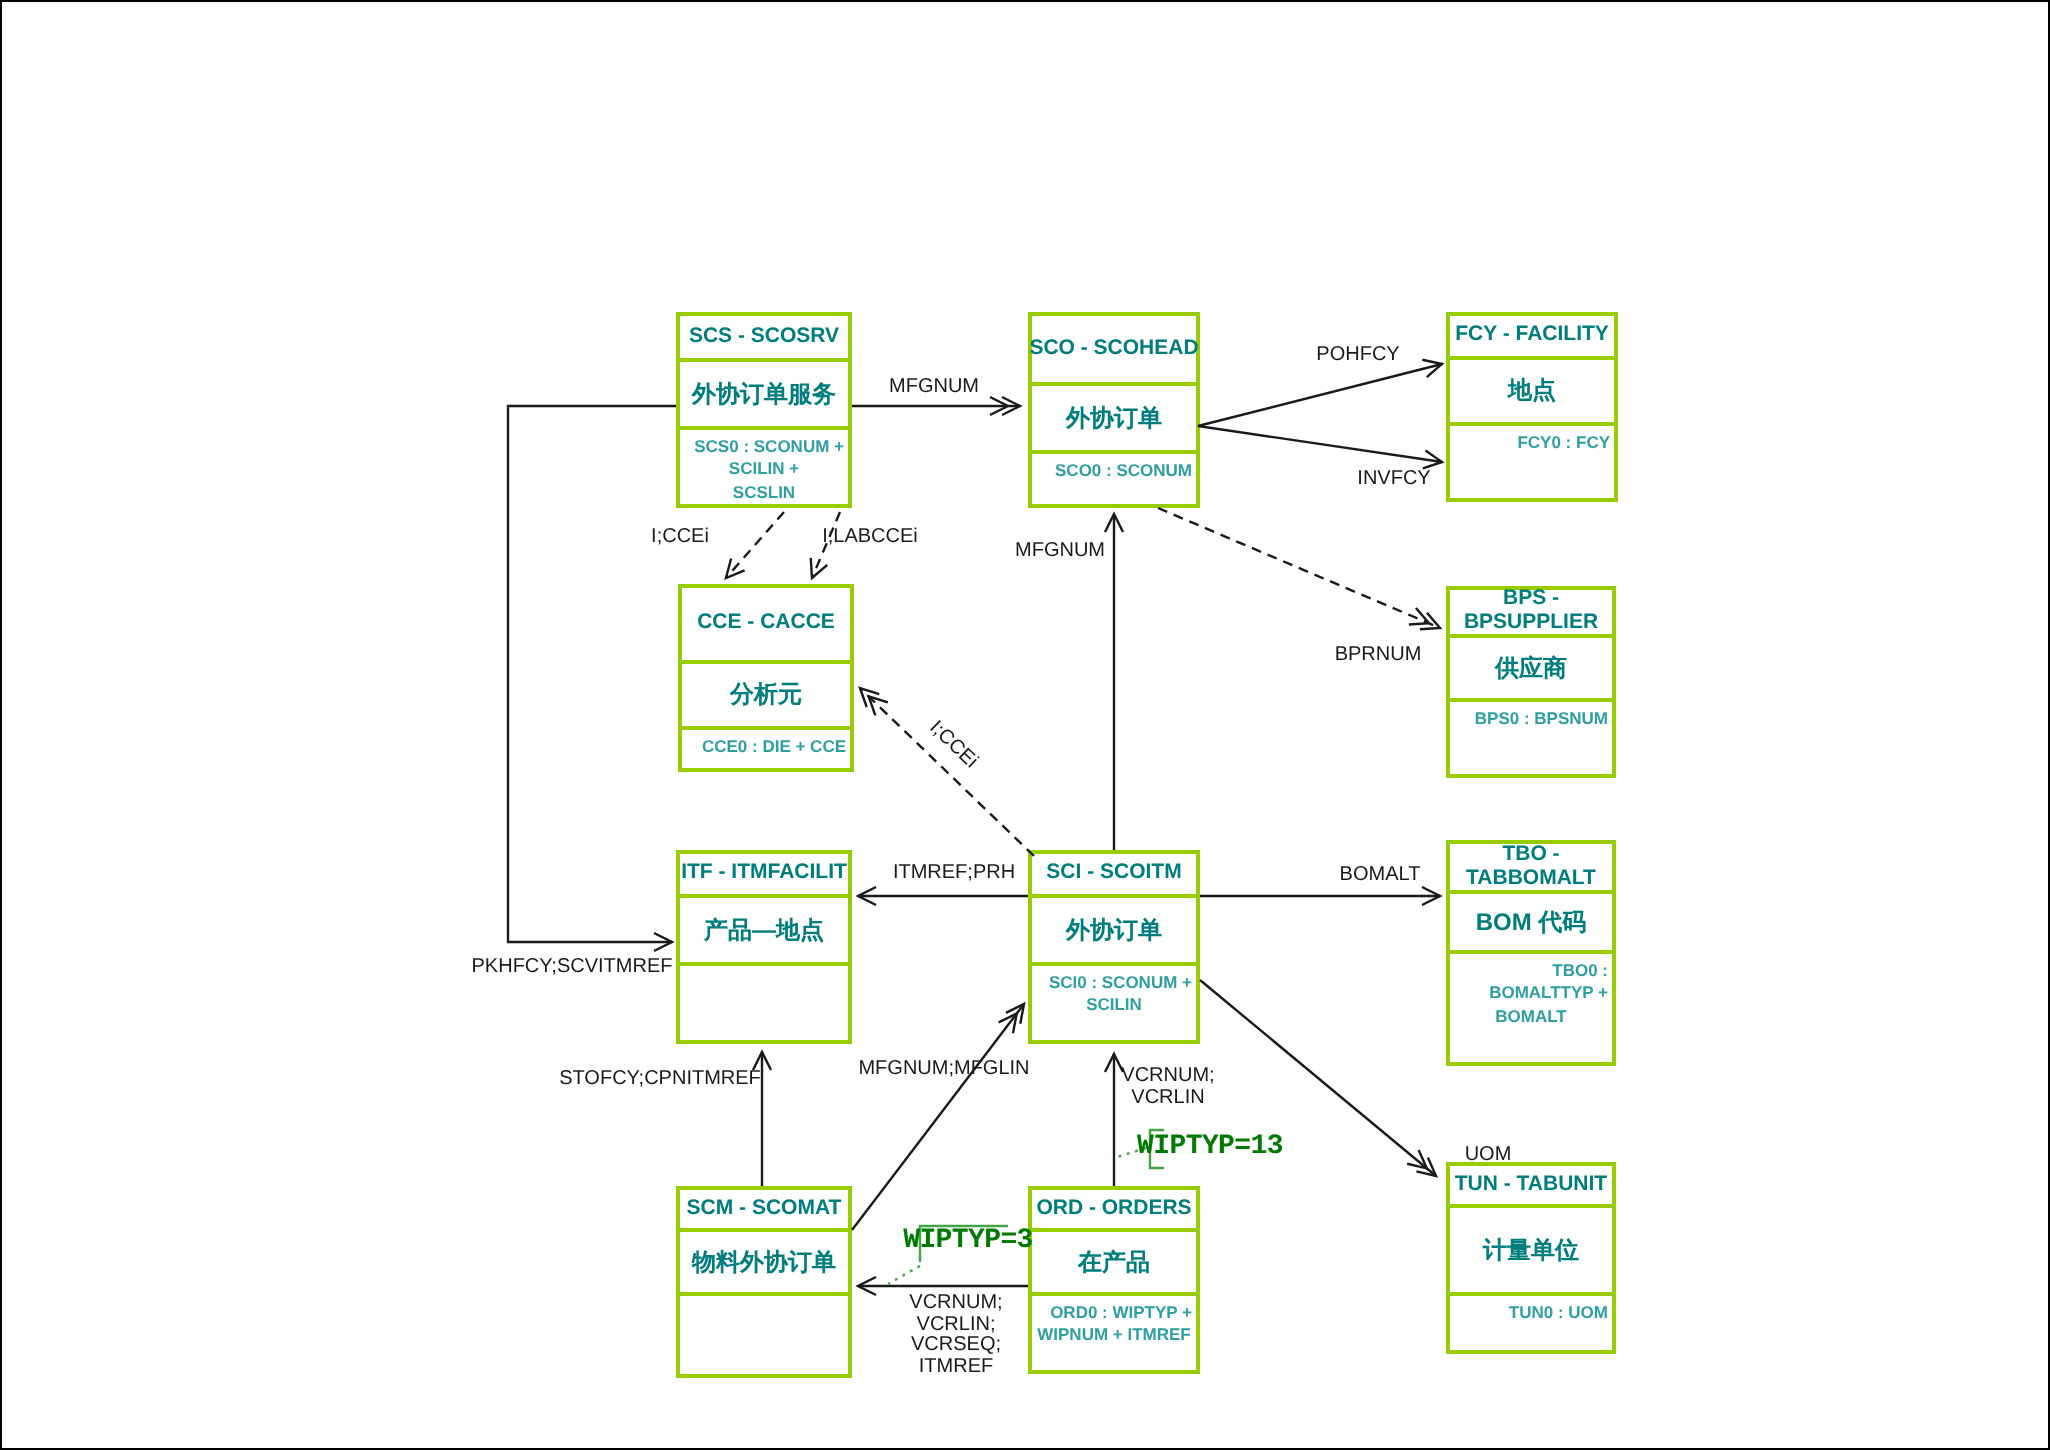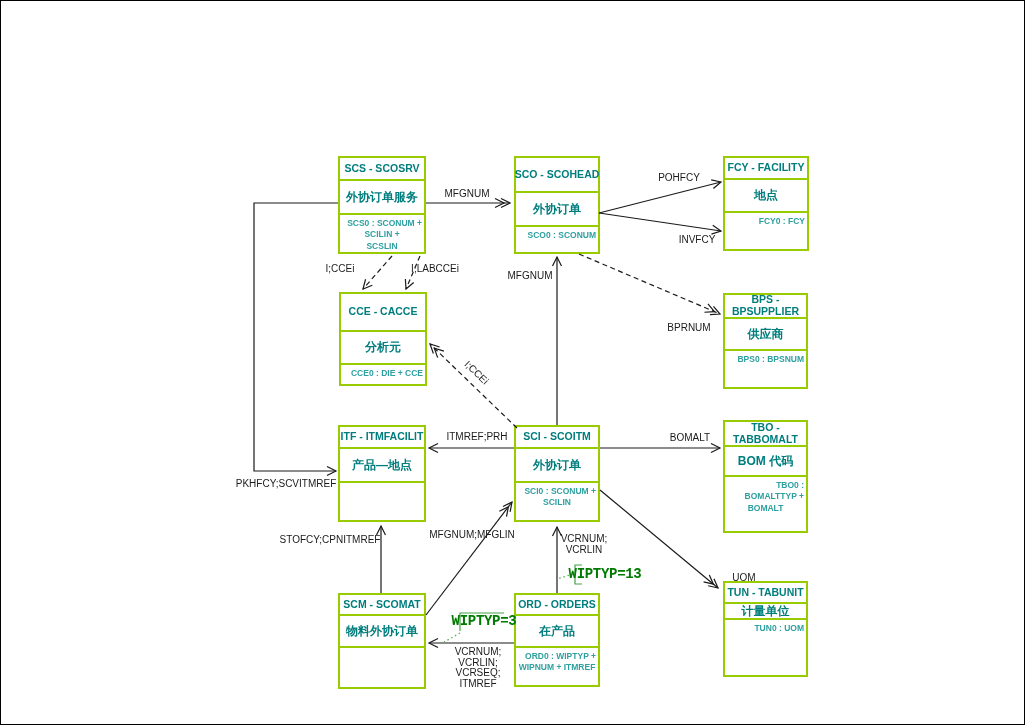--- a/index.html
+++ b/index.html
@@ -113,21 +113,21 @@
       <div class="entity" style="left: 513px; top: 592px; width: 86px; height: 94px;">
     <div class="e-title" style="height: 21px;">ORD - ORDERS</div>
     <div class="e-cn" style="height: 32px;">在产品</div>
     <div class="e-key">
           <div>ORD0 : WIPTYP +</div>
           <div>WIPNUM + ITMREF</div>
         </div>
   </div>
       <div class="entity" style="left: 722px; top: 580px; width: 85px; height: 96px;">
     <div class="e-title" style="height: 21px;">TUN - TABUNIT</div>
-    <div class="e-cn" style="height: 16px;">计量单位</div>
+    <div class="e-cn" style="height: 44px;">计量单位</div>
     <div class="e-key">
           <div>TUN0 : UOM</div>
         </div>
   </div>
     </div>
 
   <svg id="wires" width="1025" height="725">
     <defs>
       <marker id="m1" markerWidth="14" markerHeight="14" viewBox="0 0 14 14" refX="12" refY="7" orient="auto" markerUnits="userSpaceOnUse">
         <path d="M3,2.5 L12,7 L3,11.5" fill="none" stroke="#1a1a1a" stroke-width="1.2"></path>

